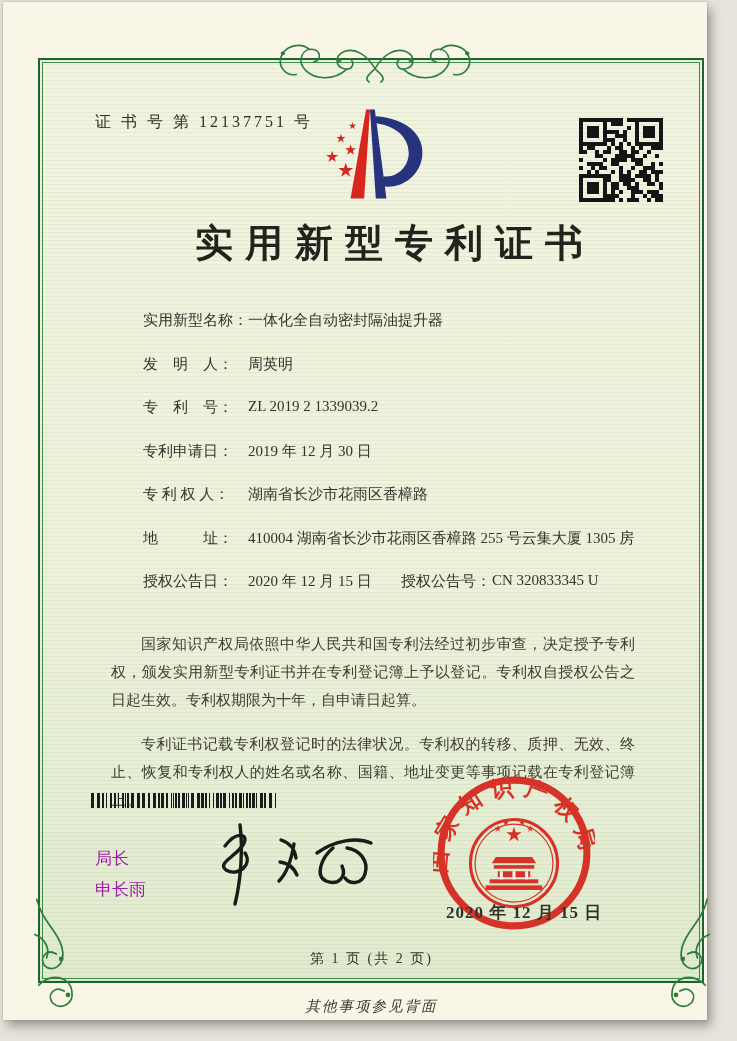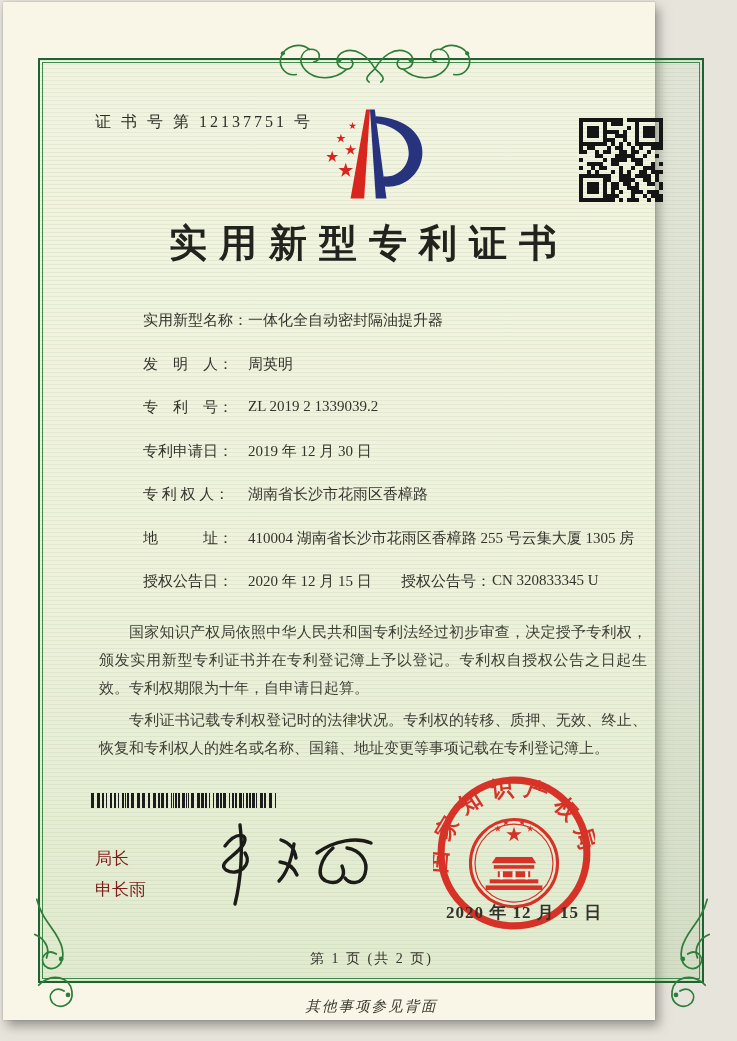--- a/index.html
+++ b/index.html
@@ -2,21 +2,21 @@
 <html><head>
 <meta charset="utf-8">
 <style>
   html,body{margin:0;padding:0;}
   body{
     width:737px;height:1041px;position:relative;overflow:hidden;
     background:#e7e4dc;
     font-family:"Liberation Serif","DejaVu Serif",serif;
   }
   .paper{
-    position:absolute;left:3px;top:2px;width:652px;height:1018px;
+    position:absolute;left:3px;top:2px;width:704px;height:1018px;
     background:#f9f6e7;
     box-shadow:4px 6px 10px rgba(90,88,80,.55), 0 0 2px rgba(0,0,0,.25);
   }
   .frame{
     position:absolute;left:35px;top:56px;width:662px;height:921px;
     border:2px solid #1f6430;
     background:
       linear-gradient(180deg, rgba(190,215,170,.10) 0%, rgba(190,215,170,.16) 55%, rgba(170,205,150,.30) 100%),
       repeating-linear-gradient(180deg, rgba(110,165,105,.12) 0 1px, rgba(255,255,255,0) 1px 4px);
   }
@@ -28,23 +28,23 @@
   .title{left:0;top:216px;width:100%;text-align:center;font-size:38px;font-weight:700;
          letter-spacing:12px;color:#23231d;margin-left:40px;}
   .fields{left:92px;top:309px;width:560px;font-size:15px;color:#33332b;margin-left:48px;}
   .frow{position:relative;height:43.5px;}
   .frow .lab{position:absolute;left:0;top:0;white-space:pre;}
   .frow .val{position:absolute;left:105px;top:0;white-space:pre;}
   .frow .lab2{position:absolute;left:258px;top:0;white-space:pre;}
   .frow .val2{position:absolute;left:349px;top:0;white-space:pre;}
   .paras{left:92px;top:612px;width:556px;font-size:15px;line-height:28px;
          color:#3e3e34;text-align:justify;}
-  .paras p{margin:4px;text-indent:2em;}
+  .paras p{margin:16px;text-indent:2em;}
   .barcode{left:88px;top:791px;}
-  .official{left:92px;top:841px;font-size:17px;color:#7f1d1d;line-height:31px;}
+  .official{left:92px;top:841px;font-size:17px;color:#a21caf;line-height:31px;}
   .signature{left:192px;top:818px;}
   .seal{left:430px;top:770px;opacity:.93;}
   .sealdate{left:443px;top:899px;font-size:17px;font-weight:700;letter-spacing:1px;color:#33332b;z-index:5;}
   .pageind{left:0;top:948px;width:737px;text-align:center;font-size:14px;color:#33332b;letter-spacing:2px;}
   .backnote{left:0;top:995px;width:737px;text-align:center;font-size:14.5px;color:#3a3a30;
             font-style:italic;letter-spacing:2px;}
   .orn-top{left:255px;top:36px;}
   .orn-bl{left:26px;top:893px;}
   .orn-br{left:634px;top:893px;transform:scaleX(-1);}
   .qr{left:576px;top:116px;}

